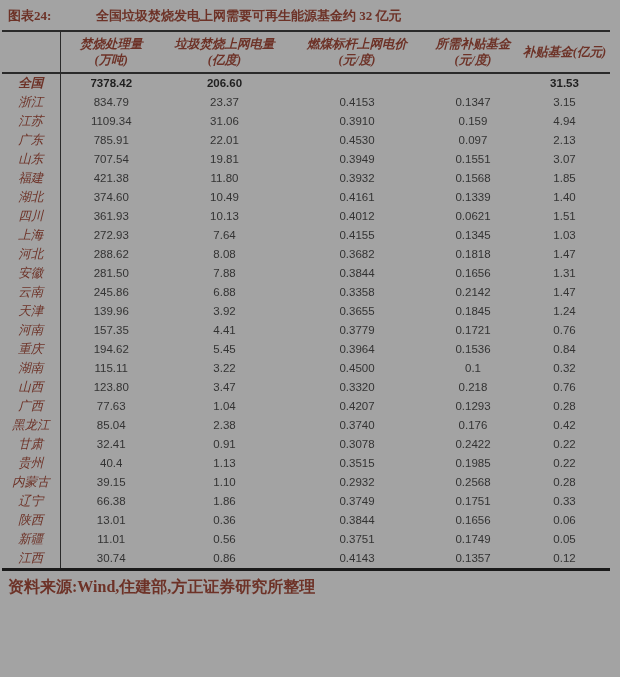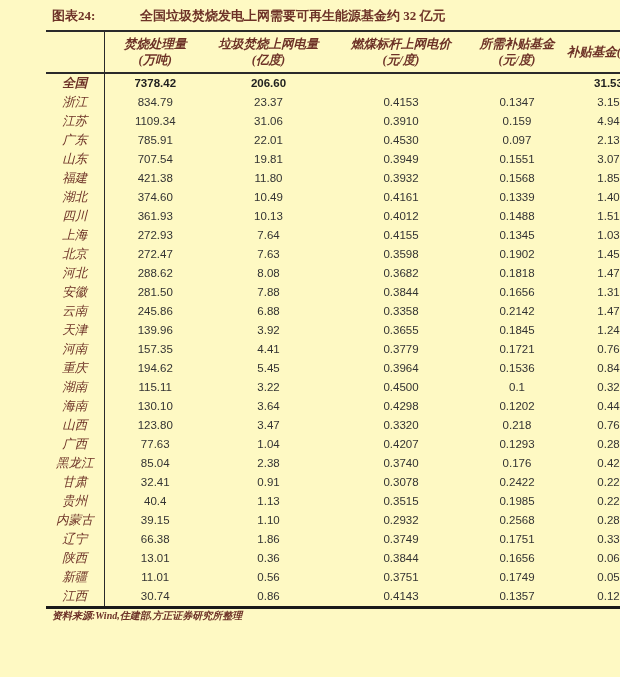--- a/index.html
+++ b/index.html
@@ -2,21 +2,21 @@
 <html><head>
 <meta charset="utf-8">
 <style>
   * { margin:0; padding:0; box-sizing:border-box; }
   html,body { background:#ffffff; }
   body {
     width:620px; height:677px;
     font-family:"Liberation Serif", serif;
     overflow:hidden;
   }
-  .page { width:620px; height:677px; background:#fef9c3;padding-left:44px; }
+  .page { width:620px; height:677px; background:#a3a3a3; }
 
   
   .caption {
     display:flex; align-items:baseline;
     padding:7px 8px 5px 8px;
     color:#6d3227;
     font-weight:bold;
     font-size:13px;
   }
   .caption .fig-label { width:88px; flex:0 0 auto; }
@@ -48,23 +48,23 @@
   tbody td.region {
     font-family:"Liberation Serif", serif;
     font-style:italic;
     font-size:12.5px; color:#6d3227;
   }
   tr.total-row td { font-weight:bold; color:#1f1f1f; }
   tr.total-row td.region { color:#6d3227; }
 
   
   .source {
-    margin:0 8px 0 8px;
-    color:#6d3227; font-style:italic; font-weight:600;
-    font-size:10px;
+    margin:6px 8px 0 8px;
+    color:#6d3227; font-weight:600;
+    font-size:16px;
     font-family:"Liberation Serif", serif;
   }
 </style>
 </head>
 <body>
 
 <div class="page">
 
   <div class="caption">
     <span class="fig-label">图表24:</span>
@@ -159,40 +159,32 @@
           <td>10.49</td>
           <td>0.4161</td>
           <td>0.1339</td>
           <td>1.40</td>
         </tr>
         <tr>
           <td class="region">四川</td>
           <td>361.93</td>
           <td>10.13</td>
           <td>0.4012</td>
-          <td>0.1488</td>
+          <td>0.0621</td>
           <td>1.51</td>
         </tr>
         <tr>
           <td class="region">上海</td>
           <td>272.93</td>
           <td>7.64</td>
           <td>0.4155</td>
           <td>0.1345</td>
           <td>1.03</td>
         </tr>
         <tr>
-          <td class="region">北京</td>
-          <td>272.47</td>
-          <td>7.63</td>
-          <td>0.3598</td>
-          <td>0.1902</td>
-          <td>1.45</td>
-        </tr>
-        <tr>
           <td class="region">河北</td>
           <td>288.62</td>
           <td>8.08</td>
           <td>0.3682</td>
           <td>0.1818</td>
           <td>1.47</td>
         </tr>
         <tr>
           <td class="region">安徽</td>
           <td>281.50</td>
@@ -235,28 +227,20 @@
         </tr>
         <tr>
           <td class="region">湖南</td>
           <td>115.11</td>
           <td>3.22</td>
           <td>0.4500</td>
           <td>0.1</td>
           <td>0.32</td>
         </tr>
         <tr>
-          <td class="region">海南</td>
-          <td>130.10</td>
-          <td>3.64</td>
-          <td>0.4298</td>
-          <td>0.1202</td>
-          <td>0.44</td>
-        </tr>
-        <tr>
           <td class="region">山西</td>
           <td>123.80</td>
           <td>3.47</td>
           <td>0.3320</td>
           <td>0.218</td>
           <td>0.76</td>
         </tr>
         <tr>
           <td class="region">广西</td>
           <td>77.63</td>

